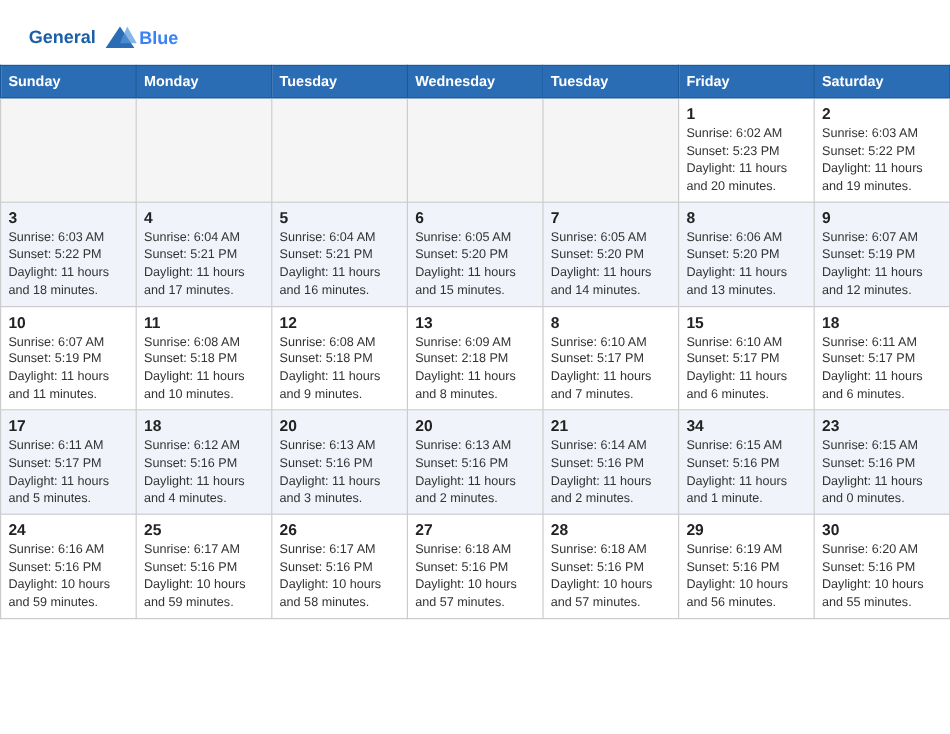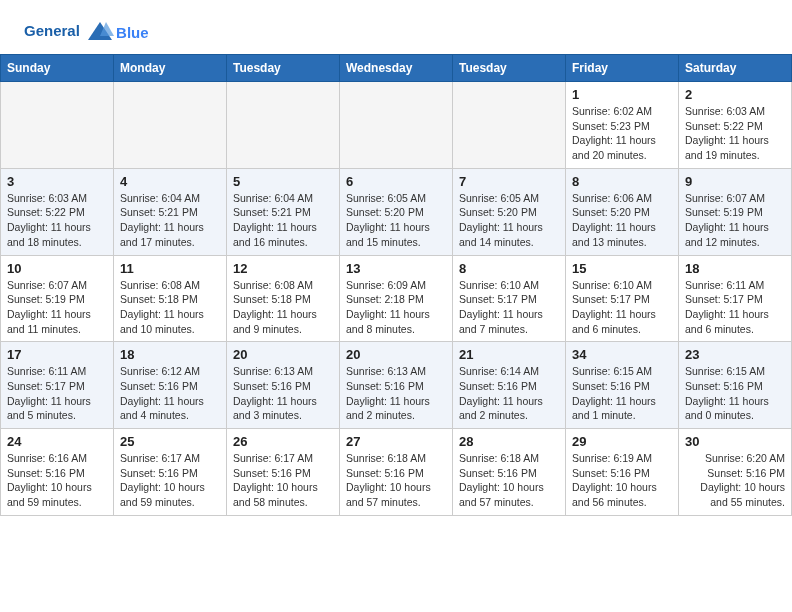--- a/index.html
+++ b/index.html
@@ -304,19 +304,19 @@
 Daylight: 10 hours and 57 minutes.</div>
         </td>
         <td>
           <span class="day-num">29</span>
           <div class="day-info" style="white-space: pre-line;">Sunrise: 6:19 AM
 Sunset: 5:16 PM
 Daylight: 10 hours and 56 minutes.</div>
         </td>
         <td>
           <span class="day-num">30</span>
-          <div class="day-info" style="white-space: pre-line; text-align: right;">Sunrise: 6:20 AM
+          <div class="day-info" style="white-space: pre-line;">Sunrise: 6:20 AM
 Sunset: 5:16 PM
 Daylight: 10 hours and 55 minutes.</div>
         </td>
       </tr>
     </tbody>
 </table>
 
 </body></html>

